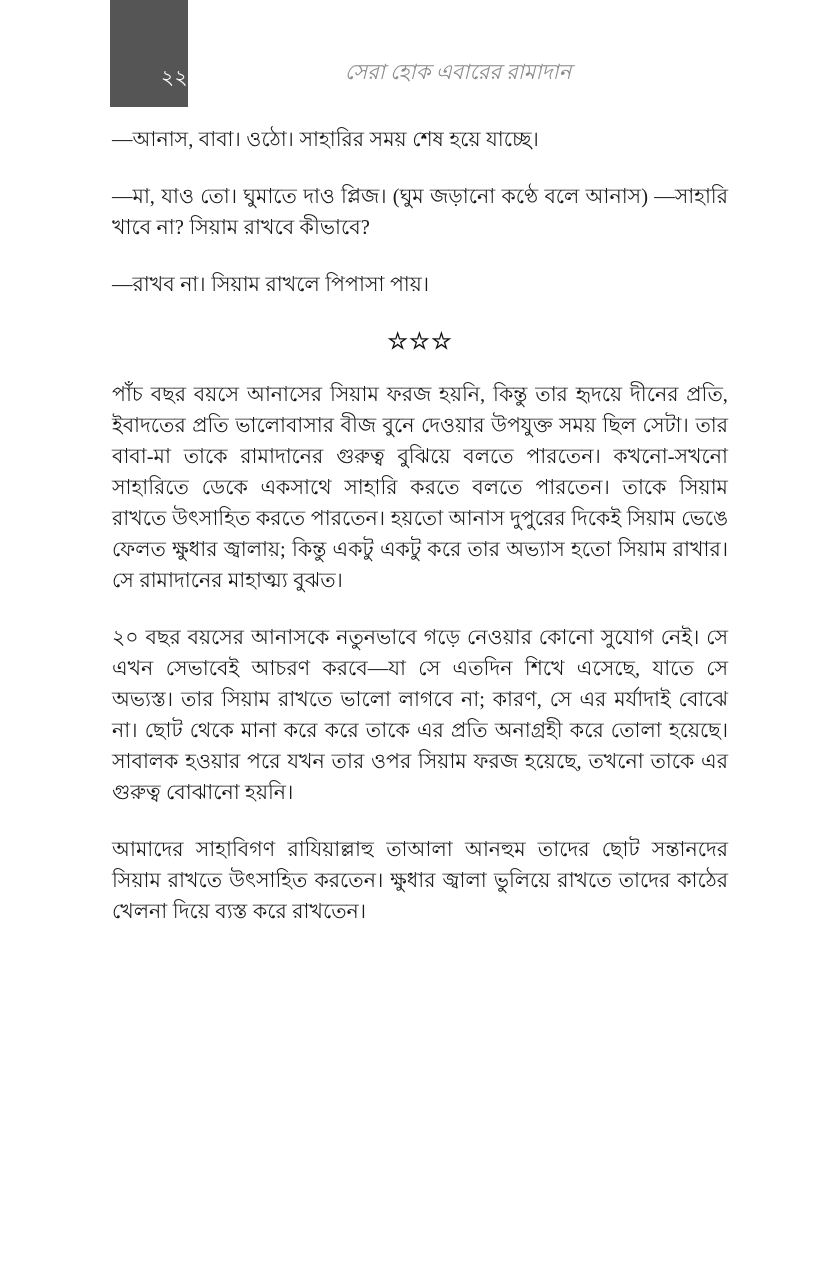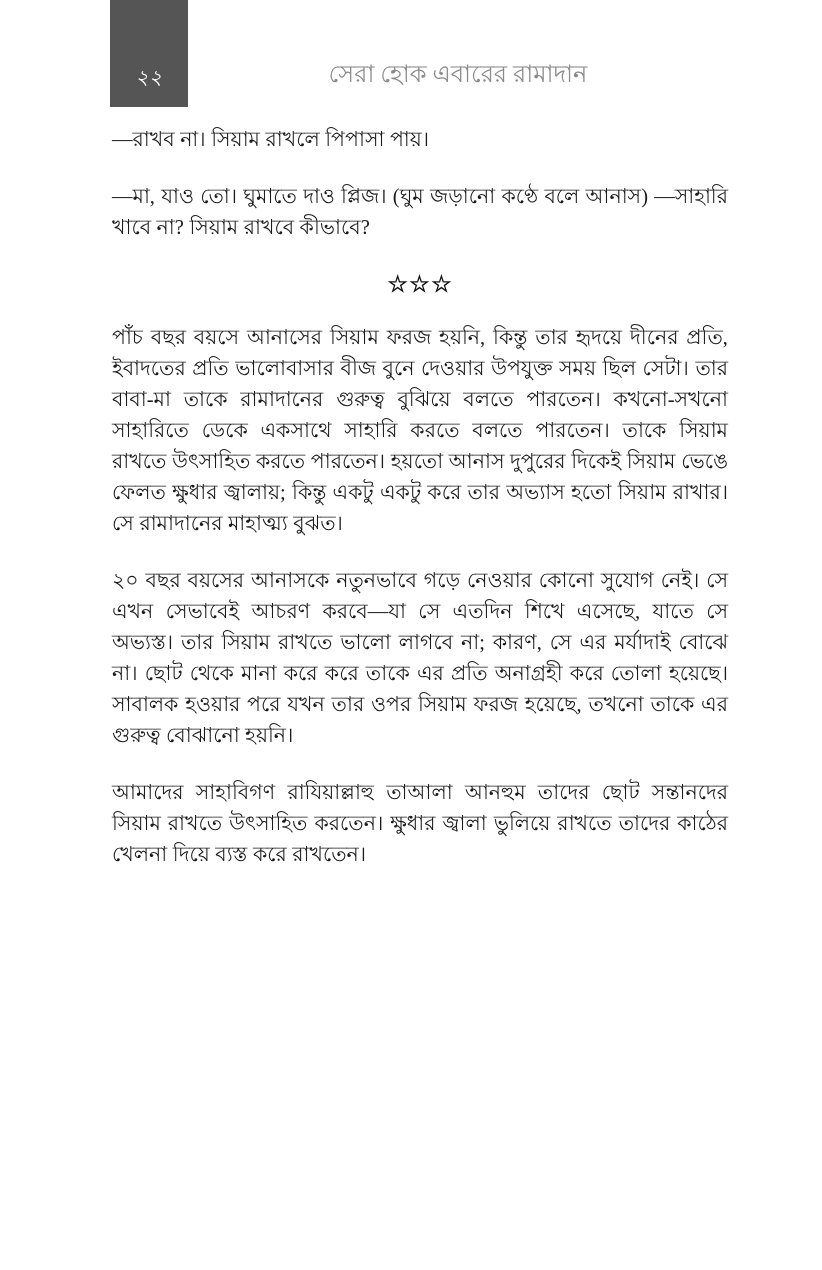--- a/index.html
+++ b/index.html
@@ -40,36 +40,36 @@
     width: 78px;
     height: 107px;
     background: #555555;
   }
 
   .folio-number {
     position: absolute;
     left: 0;
     right: 0;
     bottom: 20px;
-    text-align: center;
+    text-align: right;
     color: #ffffff;
     font-size: 20px;
     line-height: 1;
     letter-spacing: 0.5px;
     font-family: "Liberation Serif", "DejaVu Serif", serif;
-    font-style: italic;
   }
 
   .running-title {
     position: absolute;
     left: 188px;
     top: 60px;
     width: 540px;
     text-align: center;
-    font-size: 24px;
+    font-style: italic;
+    font-size: 21px;
     color: #8a8a8a;
     line-height: 1.2;
     white-space: nowrap;
   }
 
   
   .text-column {
     position: absolute;
     left: 112px;
     top: 124px;
@@ -105,24 +105,25 @@
 
   <div class="header-band">
     <div class="folio-block">
       <div class="folio-number">২২</div>
     </div>
     <div class="running-title">সেরা হোক এবারের রামাদান</div>
   </div>
 
   <div class="text-column">
 
+    <p class="para">—আনাস, বাবা। ওঠো। সাহারির সময় শেষ হয়ে যাচ্ছে।</p>
+
+    <p class="para">—মা, যাও তো। ঘুমাতে দাও প্লিজ। (ঘুম জড়ানো কণ্ঠে বলে আনাস) —সাহারি খাবে না? সিয়াম রাখবে কীভাবে?</p>
 
     <p class="para">—রাখব না। সিয়াম রাখলে পিপাসা পায়।</p>
-
-    <p class="para">—মা, যাও তো। ঘুমাতে দাও প্লিজ। (ঘুম জড়ানো কণ্ঠে বলে আনাস) —সাহারি খাবে না? সিয়াম রাখবে কীভাবে?</p>
 
 
     <div class="divider">☆☆☆</div>
 
     <p class="para">পাঁচ বছর বয়সে আনাসের সিয়াম ফরজ হয়নি, কিন্তু তার হৃদয়ে দীনের প্রতি, ইবাদতের প্রতি ভালোবাসার বীজ বুনে দেওয়ার উপযুক্ত সময় ছিল সেটা। তার বাবা-মা তাকে রামাদানের গুরুত্ব বুঝিয়ে বলতে পারতেন। কখনো-সখনো সাহারিতে ডেকে একসাথে সাহারি করতে বলতে পারতেন। তাকে সিয়াম রাখতে উৎসাহিত করতে পারতেন। হয়তো আনাস দুপুরের দিকেই সিয়াম ভেঙে ফেলত ক্ষুধার জ্বালায়; কিন্তু একটু একটু করে তার অভ্যাস হতো সিয়াম রাখার। সে রামাদানের মাহাত্ম্য বুঝত।</p>
 
 
     <p class="para">২০ বছর বয়সের আনাসকে নতুনভাবে গড়ে নেওয়ার কোনো সুযোগ নেই। সে এখন সেভাবেই আচরণ করবে—যা সে এতদিন শিখে এসেছে, যাতে সে অভ্যস্ত। তার সিয়াম রাখতে ভালো লাগবে না; কারণ, সে এর মর্যাদাই বোঝে না। ছোট থেকে মানা করে করে তাকে এর প্রতি অনাগ্রহী করে তোলা হয়েছে। সাবালক হওয়ার পরে যখন তার ওপর সিয়াম ফরজ হয়েছে, তখনো তাকে এর গুরুত্ব বোঝানো হয়নি।</p>
 
     <p class="para">আমাদের সাহাবিগণ রাযিয়াল্লাহু তাআলা আনহুম তাদের ছোট সন্তানদের সিয়াম রাখতে উৎসাহিত করতেন। ক্ষুধার জ্বালা ভুলিয়ে রাখতে তাদের কাঠের খেলনা দিয়ে ব্যস্ত করে রাখতেন।</p>

